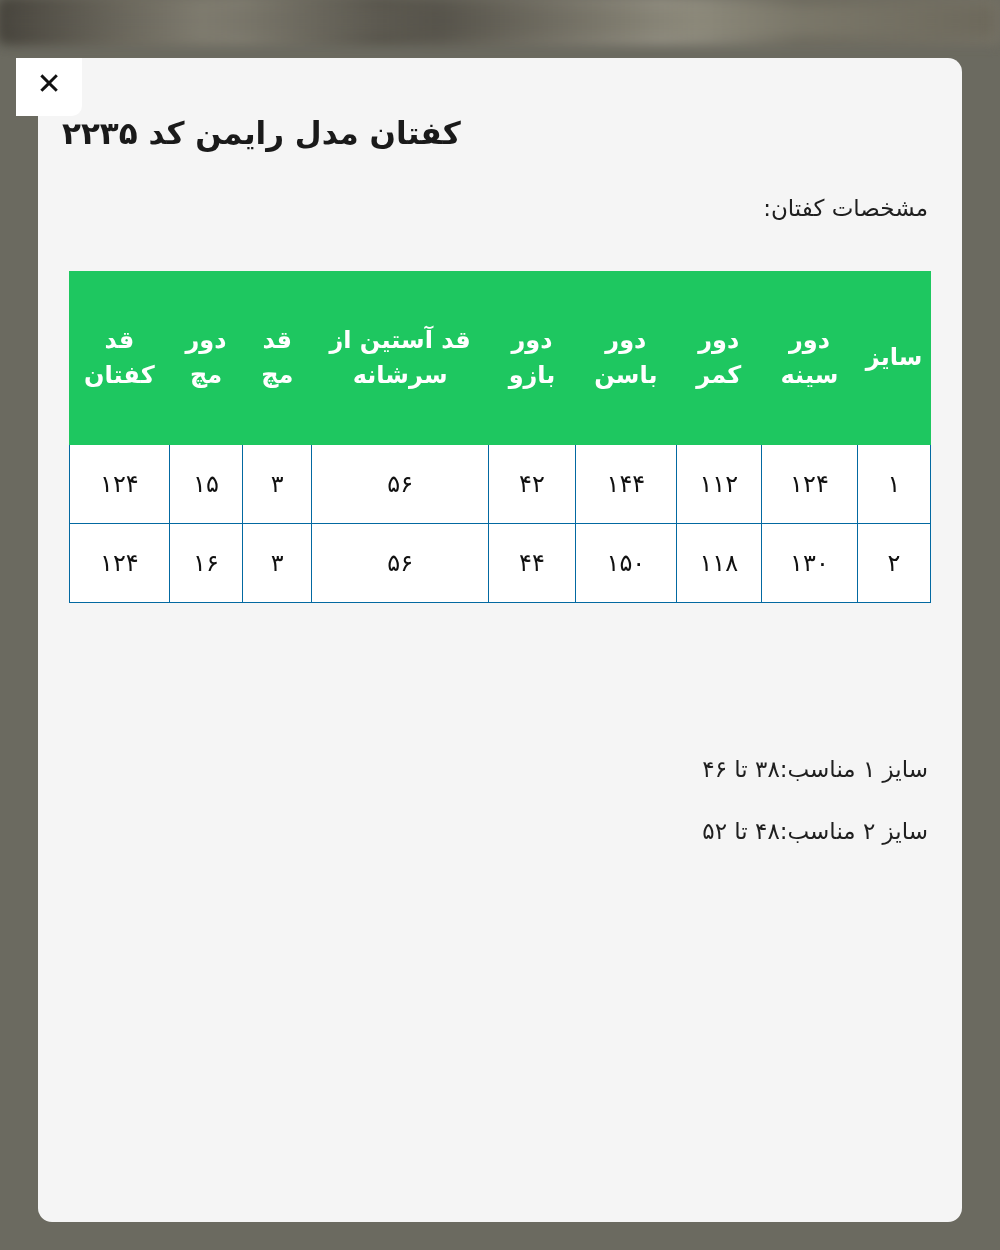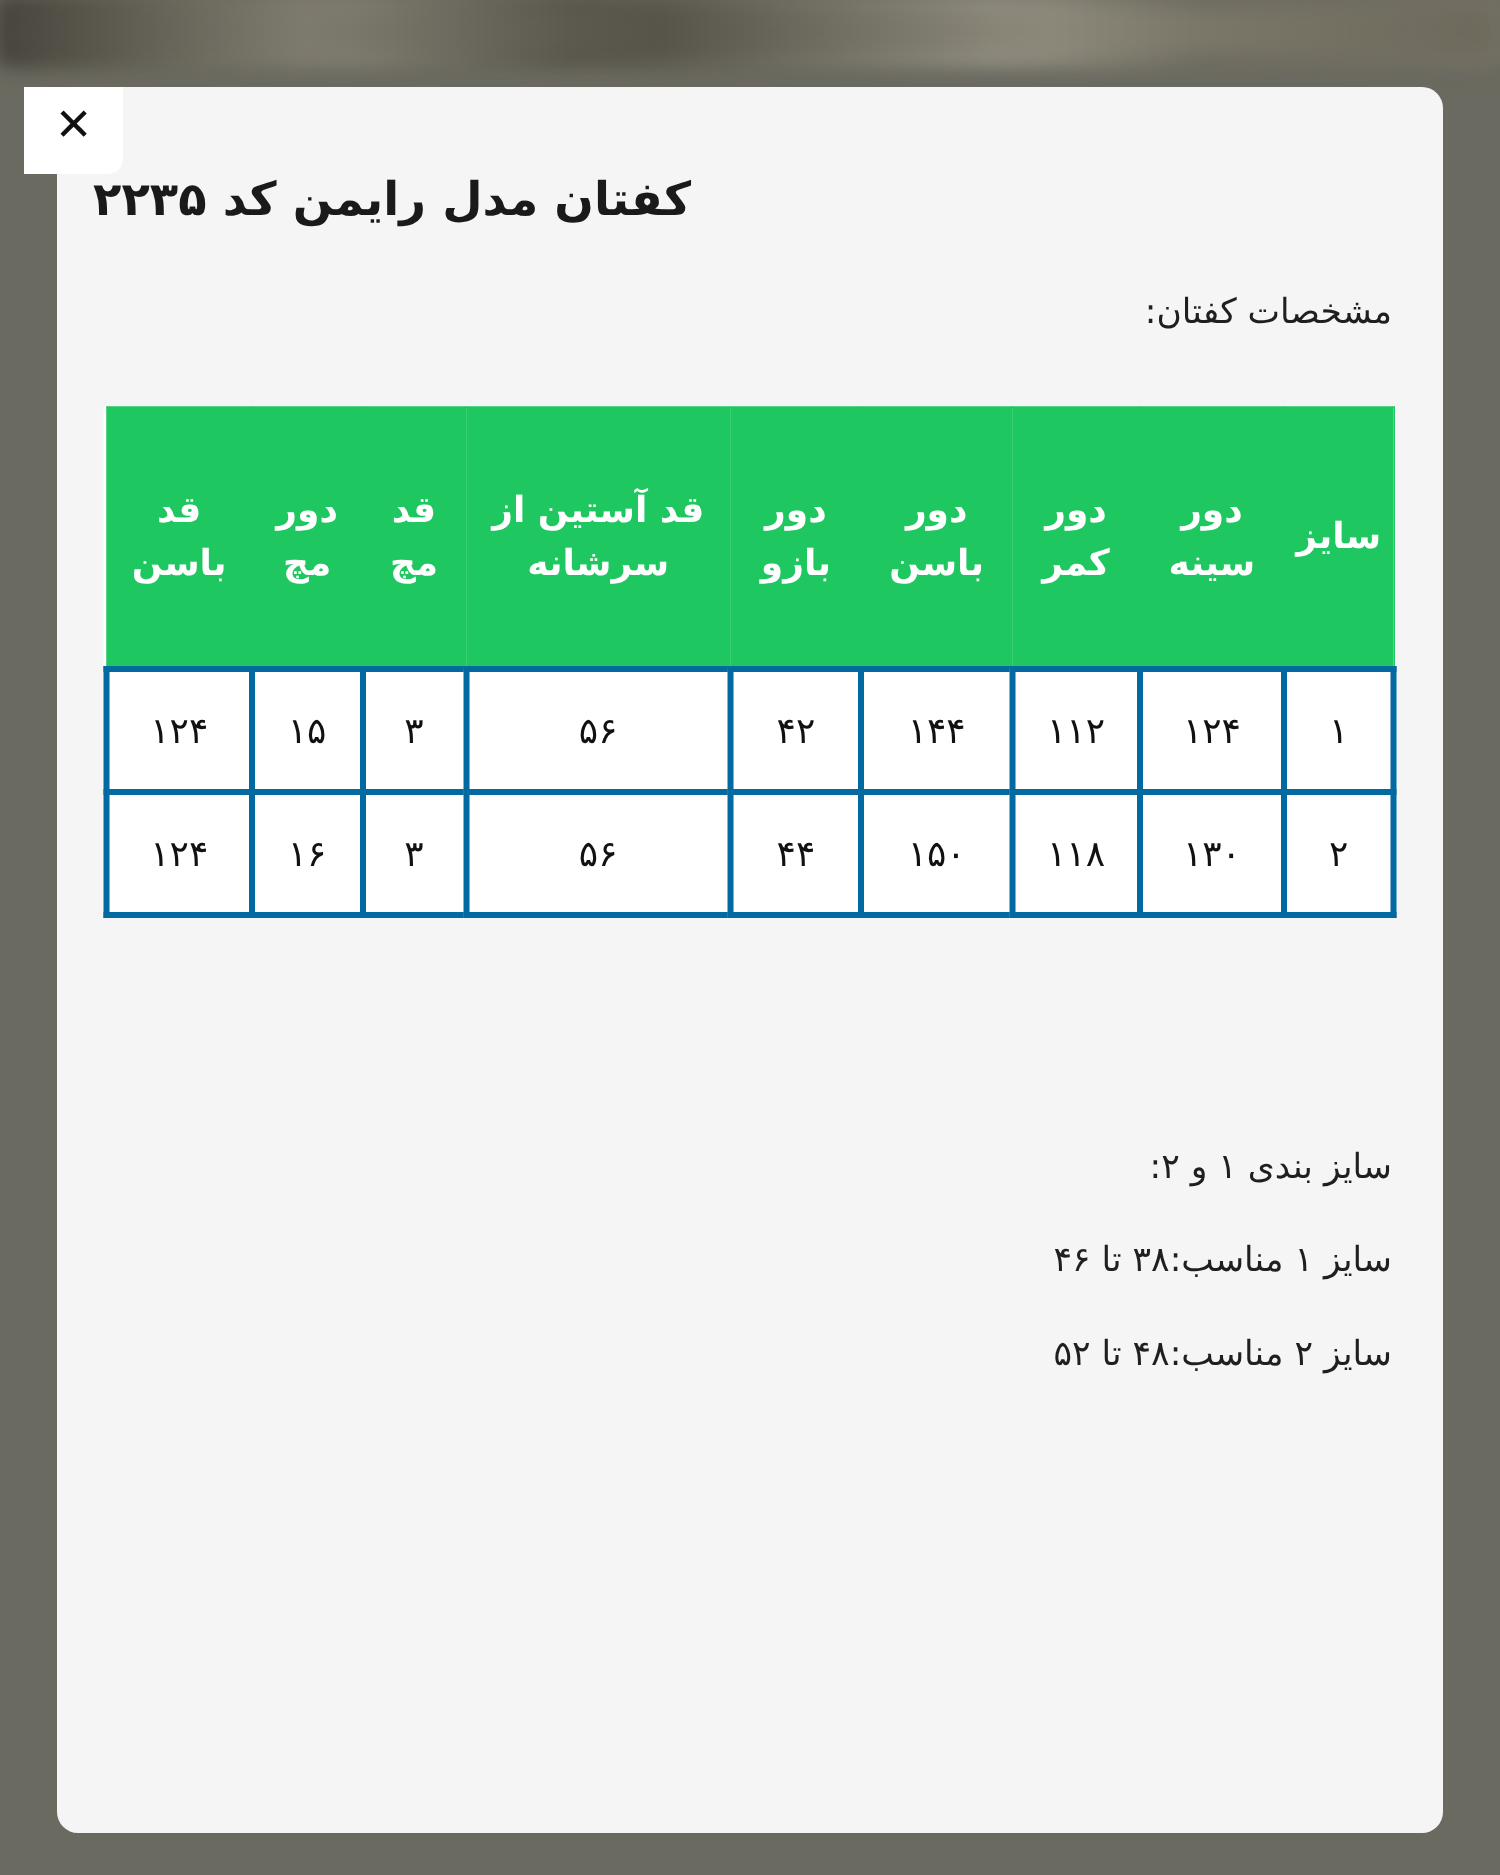--- a/index.html
+++ b/index.html
@@ -112,21 +112,21 @@
     line-height: 1.45;
     border: 1px solid #1ec760;
   }
   table.spec td {
     background: #ffffff;
     color: #111111;
     font-size: 24px;
     text-align: center;
     height: 76px;
     vertical-align: middle;
-    border: 4px solid #0369a1;
+    border: 1px solid #0369a1;
   }
   
   .c-size   { width: 62px; }
   .c-chest  { width: 98px; }
   .c-waist  { width: 88px; text-align: center; }
   .c-hip    { width: 102px; }
   .c-arm    { width: 90px; }
   .c-sleeve { width: 204px; }
   .c-wlen   { width: 70px; }
   .c-wrist  { width: 72px; }
@@ -163,21 +163,21 @@
       <thead>
         <tr>
           <th class="c-size">سایز</th>
           <th class="c-chest">دور سینه</th>
           <th class="c-waist">دور کمر</th>
           <th class="c-hip">دور باسن</th>
           <th class="c-arm">دور بازو</th>
           <th class="c-sleeve">قد آستین از سرشانه</th>
           <th class="c-wlen">قد مچ</th>
           <th class="c-wrist">دور مچ</th>
-          <th class="c-len">قد باسن</th>
+          <th class="c-len">قد کفتان</th>
         </tr>
       </thead>
       <tbody>
         <tr>
           <td>۱</td>
           <td>۱۲۴</td>
           <td>۱۱۲</td>
           <td>۱۴۴</td>
           <td>۴۲</td>
           <td>۵۶</td>
@@ -193,21 +193,20 @@
           <td>۴۴</td>
           <td>۵۶</td>
           <td>۳</td>
           <td>۱۶</td>
           <td>۱۲۴</td>
         </tr>
       </tbody>
     </table>
 
     <div class="notes">
-      <div class="line">سایز بندی ۱ و ۲:</div>
       <div class="line">سایز ۱ مناسب:۳۸ تا ۴۶</div>
       <div class="line">سایز ۲ مناسب:۴۸ تا ۵۲</div>
     </div>
 
   </div>
 </div>
 
 <div class="close-notch"></div>
 <div class="close-btn">✕</div>
 

